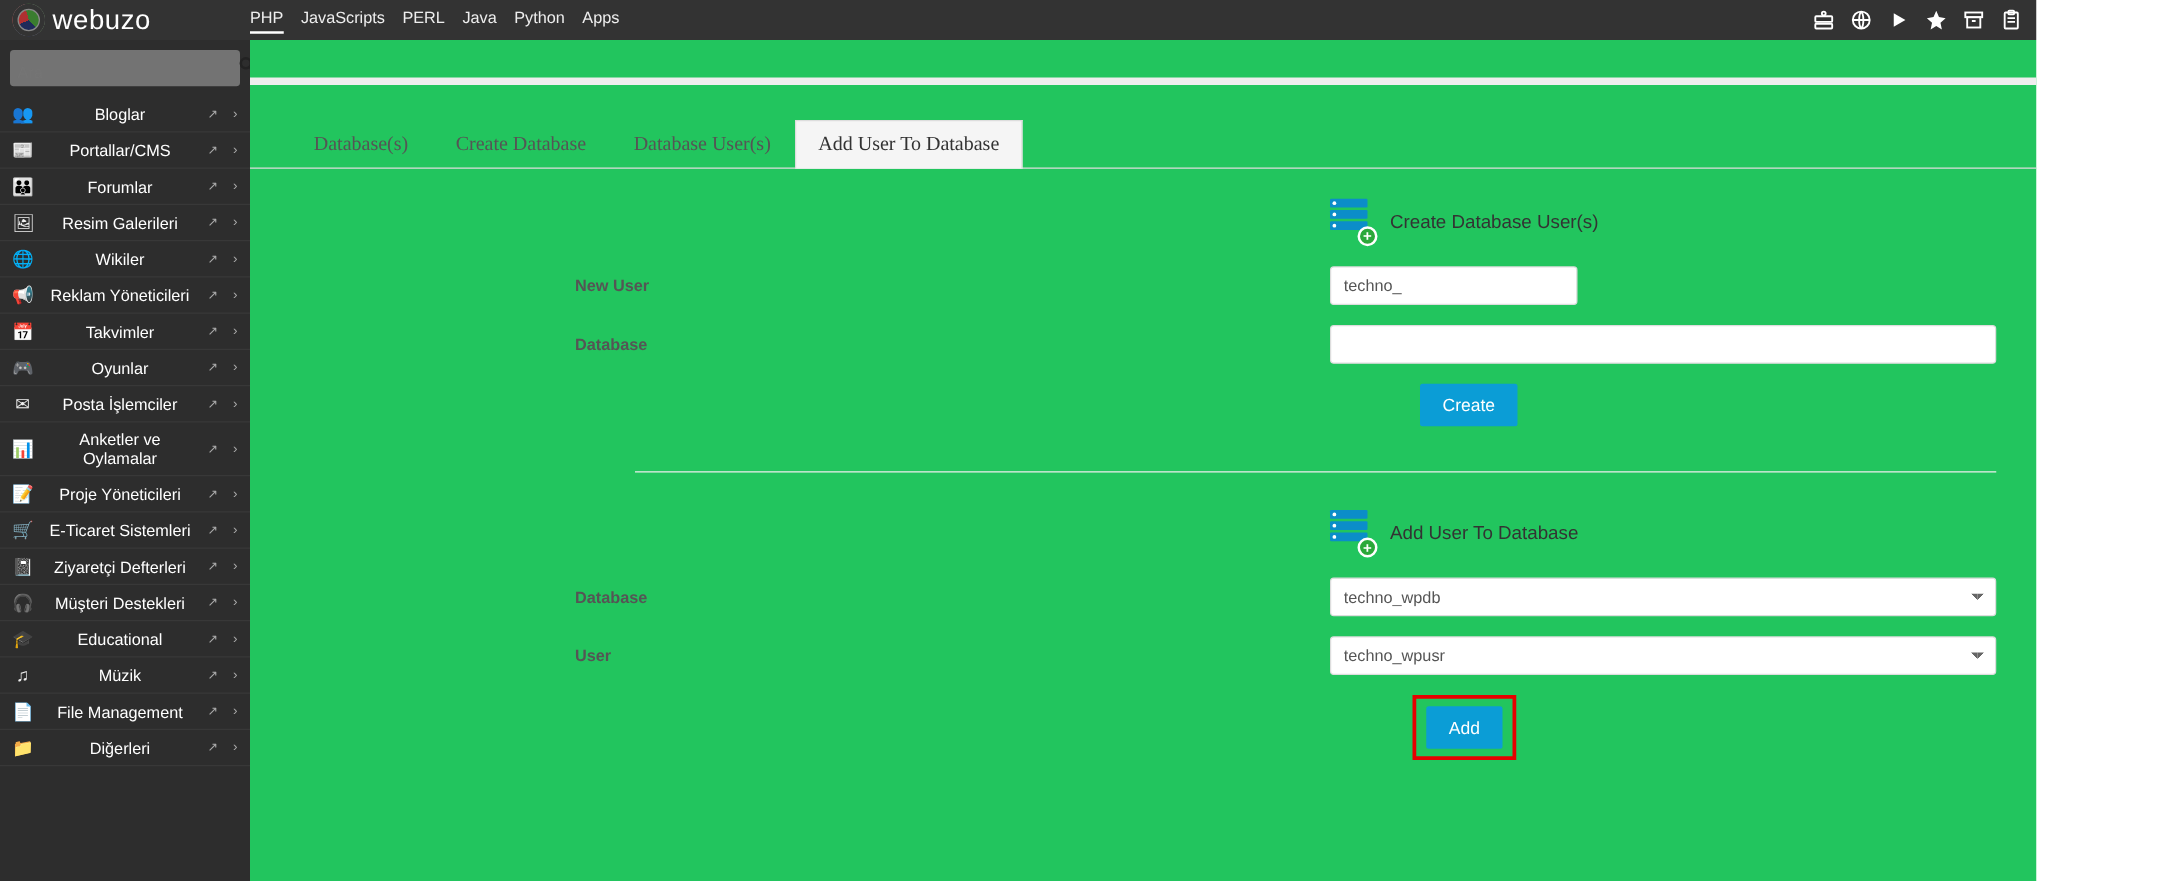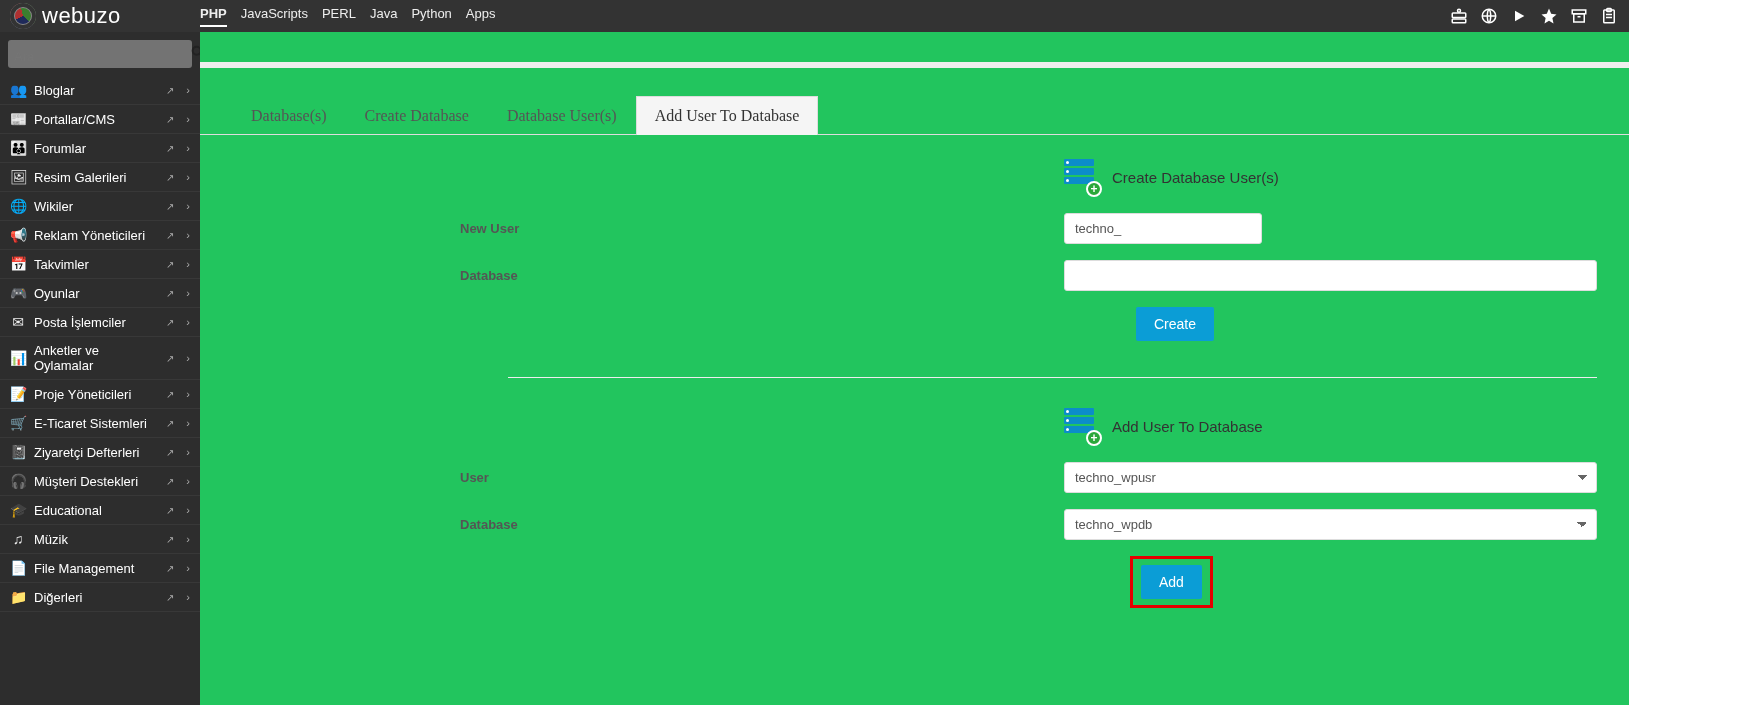--- a/index.html
+++ b/index.html
@@ -6,36 +6,36 @@
 body { font-family: Arial, sans-serif; background: #fff; color: #333; overflow: hidden; }
 .app { display: flex; flex-direction: column; height: 705px; width: 1629px; }
 
 
 .topbar { background: #333; height: 32px; display: flex; align-items: center; padding: 0 10px; color: #fff; }
 .topbar .logo { display: flex; align-items: center; gap: 6px; width: 190px; }
 .topbar .logo-swirl { width: 26px; height: 26px; border-radius: 50%; background: conic-gradient(from 45deg, #3a7d2f 0 90deg, #1f2a5a 90deg 200deg, #b03030 200deg 300deg, #3a7d2f 300deg 360deg); box-shadow: inset 0 0 0 4px #333, inset 0 0 0 5px #888; }
 .topbar .brand { font-size: 22px; font-weight: 300; letter-spacing: 0.5px; }
 .topnav { display: flex; gap: 14px; font-size: 13px; }
 .topnav .tn-item { color: #eee; cursor: pointer; padding-bottom: 4px; }
-.topnav .tn-item.active { border-bottom: 2px solid #fff; font-weight: bold; text-align: right; }
+.topnav .tn-item.active { border-bottom: 2px solid #fff; font-weight: normal; text-align: right; }
 .topbar .spacer { flex: 1; }
 .top-icons { display: flex; gap: 10px; align-items: center; }
 .top-icons .ticon { width: 20px; height: 20px; display: flex; align-items: center; justify-content: center; cursor: pointer; color: #fff; font-size: 16px; }
 
 
 .body { display: flex; flex: 1; }
 .sidebar { width: 200px; background: #2d2d2d; color: #fff; display: flex; flex-direction: column; }
 .search-wrap { padding: 8px; }
 .search-box { display: flex; align-items: flex-end; background: #737373; border-radius: 3px; padding: 4px 6px; }
 .search-box input { flex: 1; border: 0; outline: 0; font-size: 13px; background: transparent; }
 .search-box .sicon { color: #222; }
 .side-list { flex: 1; }
 .side-item { display: flex; align-items: center; gap: 8px; padding: 6px 10px; font-size: 13px; cursor: pointer; border-bottom: 1px solid #383838; }
 .side-item .si-icon { width: 16px; text-align: center; font-size: 14px; color: #eee; }
-.side-item .si-label { flex: 1; }
+.side-item .si-label { flex: 1; text-align: center; }
 .side-item .si-ext { font-size: 10px; color: #aaa; margin-right: 4px; }
 .side-item .si-ch { font-size: 11px; color: #aaa; }
 
 
 .main { flex: 1; background: #22c55e; display: flex; flex-direction: column; }
 .hr { height: 6px; background: #eee; margin: 30px 0 28px 0; }
 .tabs { display: flex; border-bottom: 1px solid #ddd; padding: 0 32px; }
 .tab { padding: 10px 18px; font-size: 16px; color: #555; cursor: pointer; border: 1px solid transparent; border-bottom: 0; margin-bottom: -1px; font-family: Georgia, serif; }
 .tab.active { background: #f5f5f5; border-color: #ddd; color: #333; }
 .content { padding: 24px 32px 24px 260px; flex: 1; overflow: auto; }
@@ -288,31 +288,31 @@
                 <div></div>
                 <div></div>
                 <div></div>
               </div>
             <div class="plus">+</div>
           </div>
           <div class="sec-title">Add User To Database</div>
         </div>
 
         <div class="form-row">
+          <div class="form-label">Database</div>
+          <select class="select">
+            <option>techno_wpdb</option>
+          </select>
+        </div>
+        <div class="form-row">
           <div class="form-label">User</div>
           <select class="select">
             <option>techno_wpusr</option>
           </select>
         </div>
-        <div class="form-row">
-          <div class="form-label">Database</div>
-          <select class="select">
-            <option>techno_wpdb</option>
-          </select>
-        </div>
         <div class="btn-row hl">
           <span class="highlight">
             <button class="btn">Add</button>
           </span>
         </div>
       </div>
     </div>
   </div>
 </div>
 

